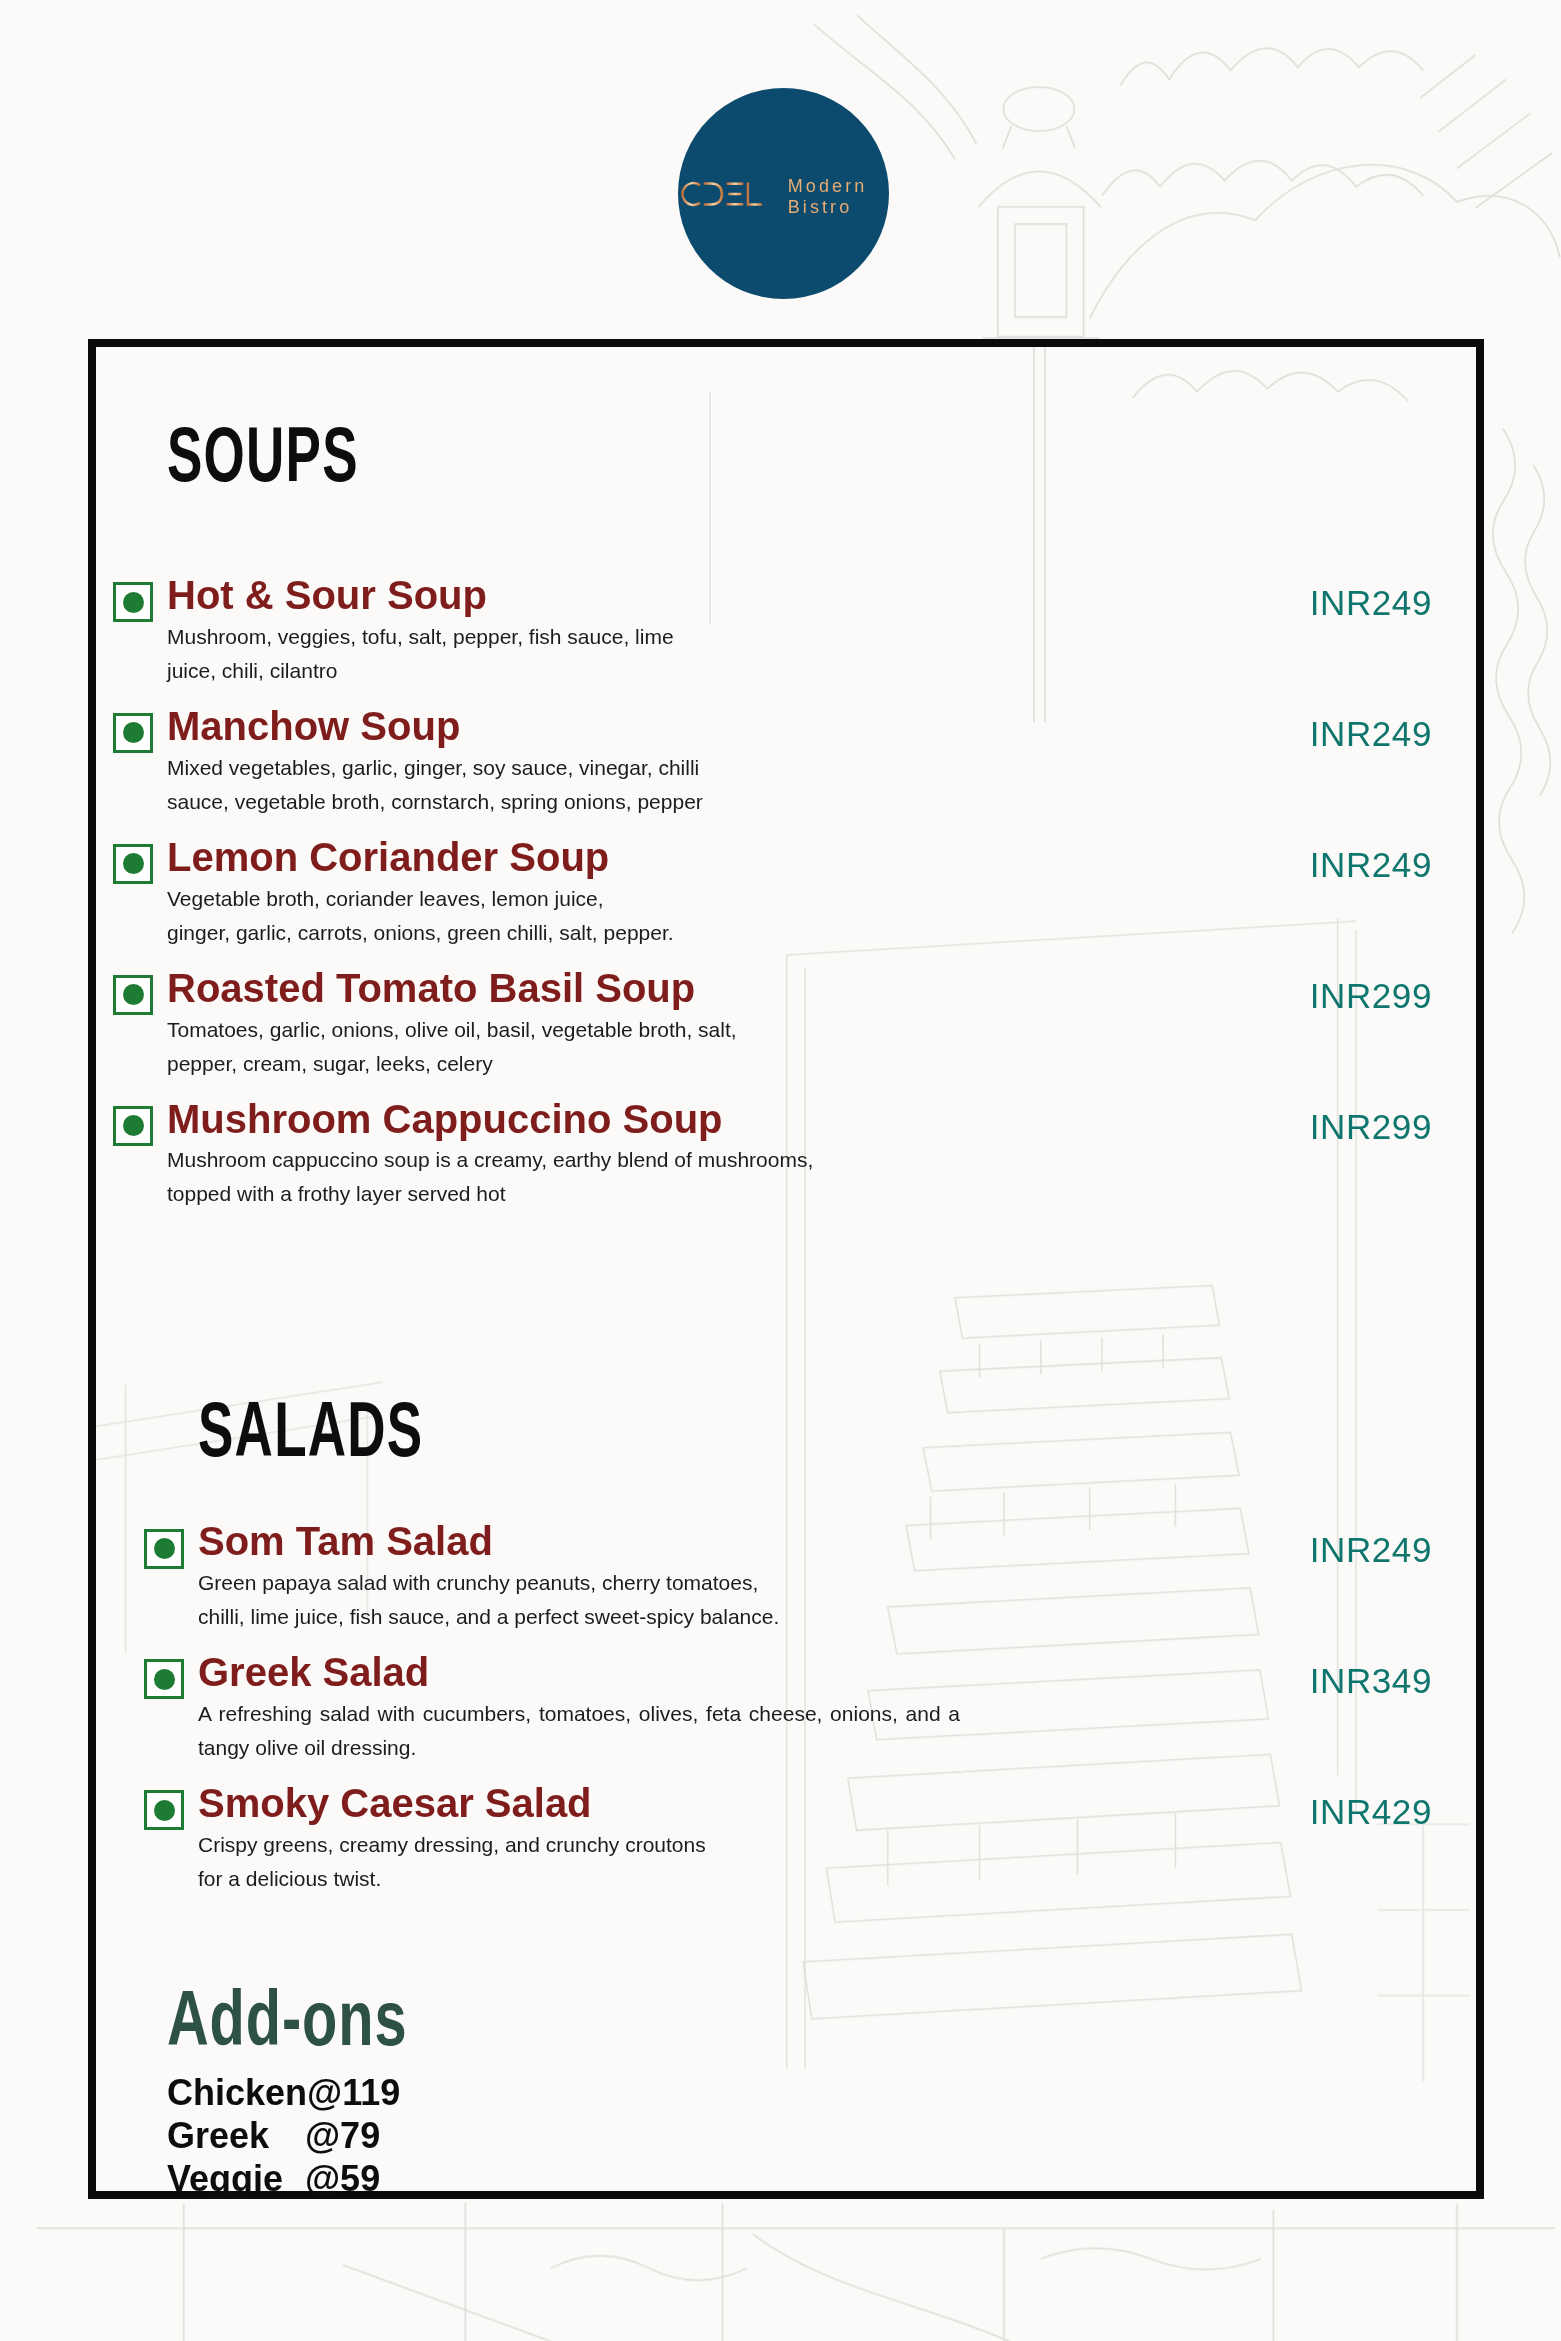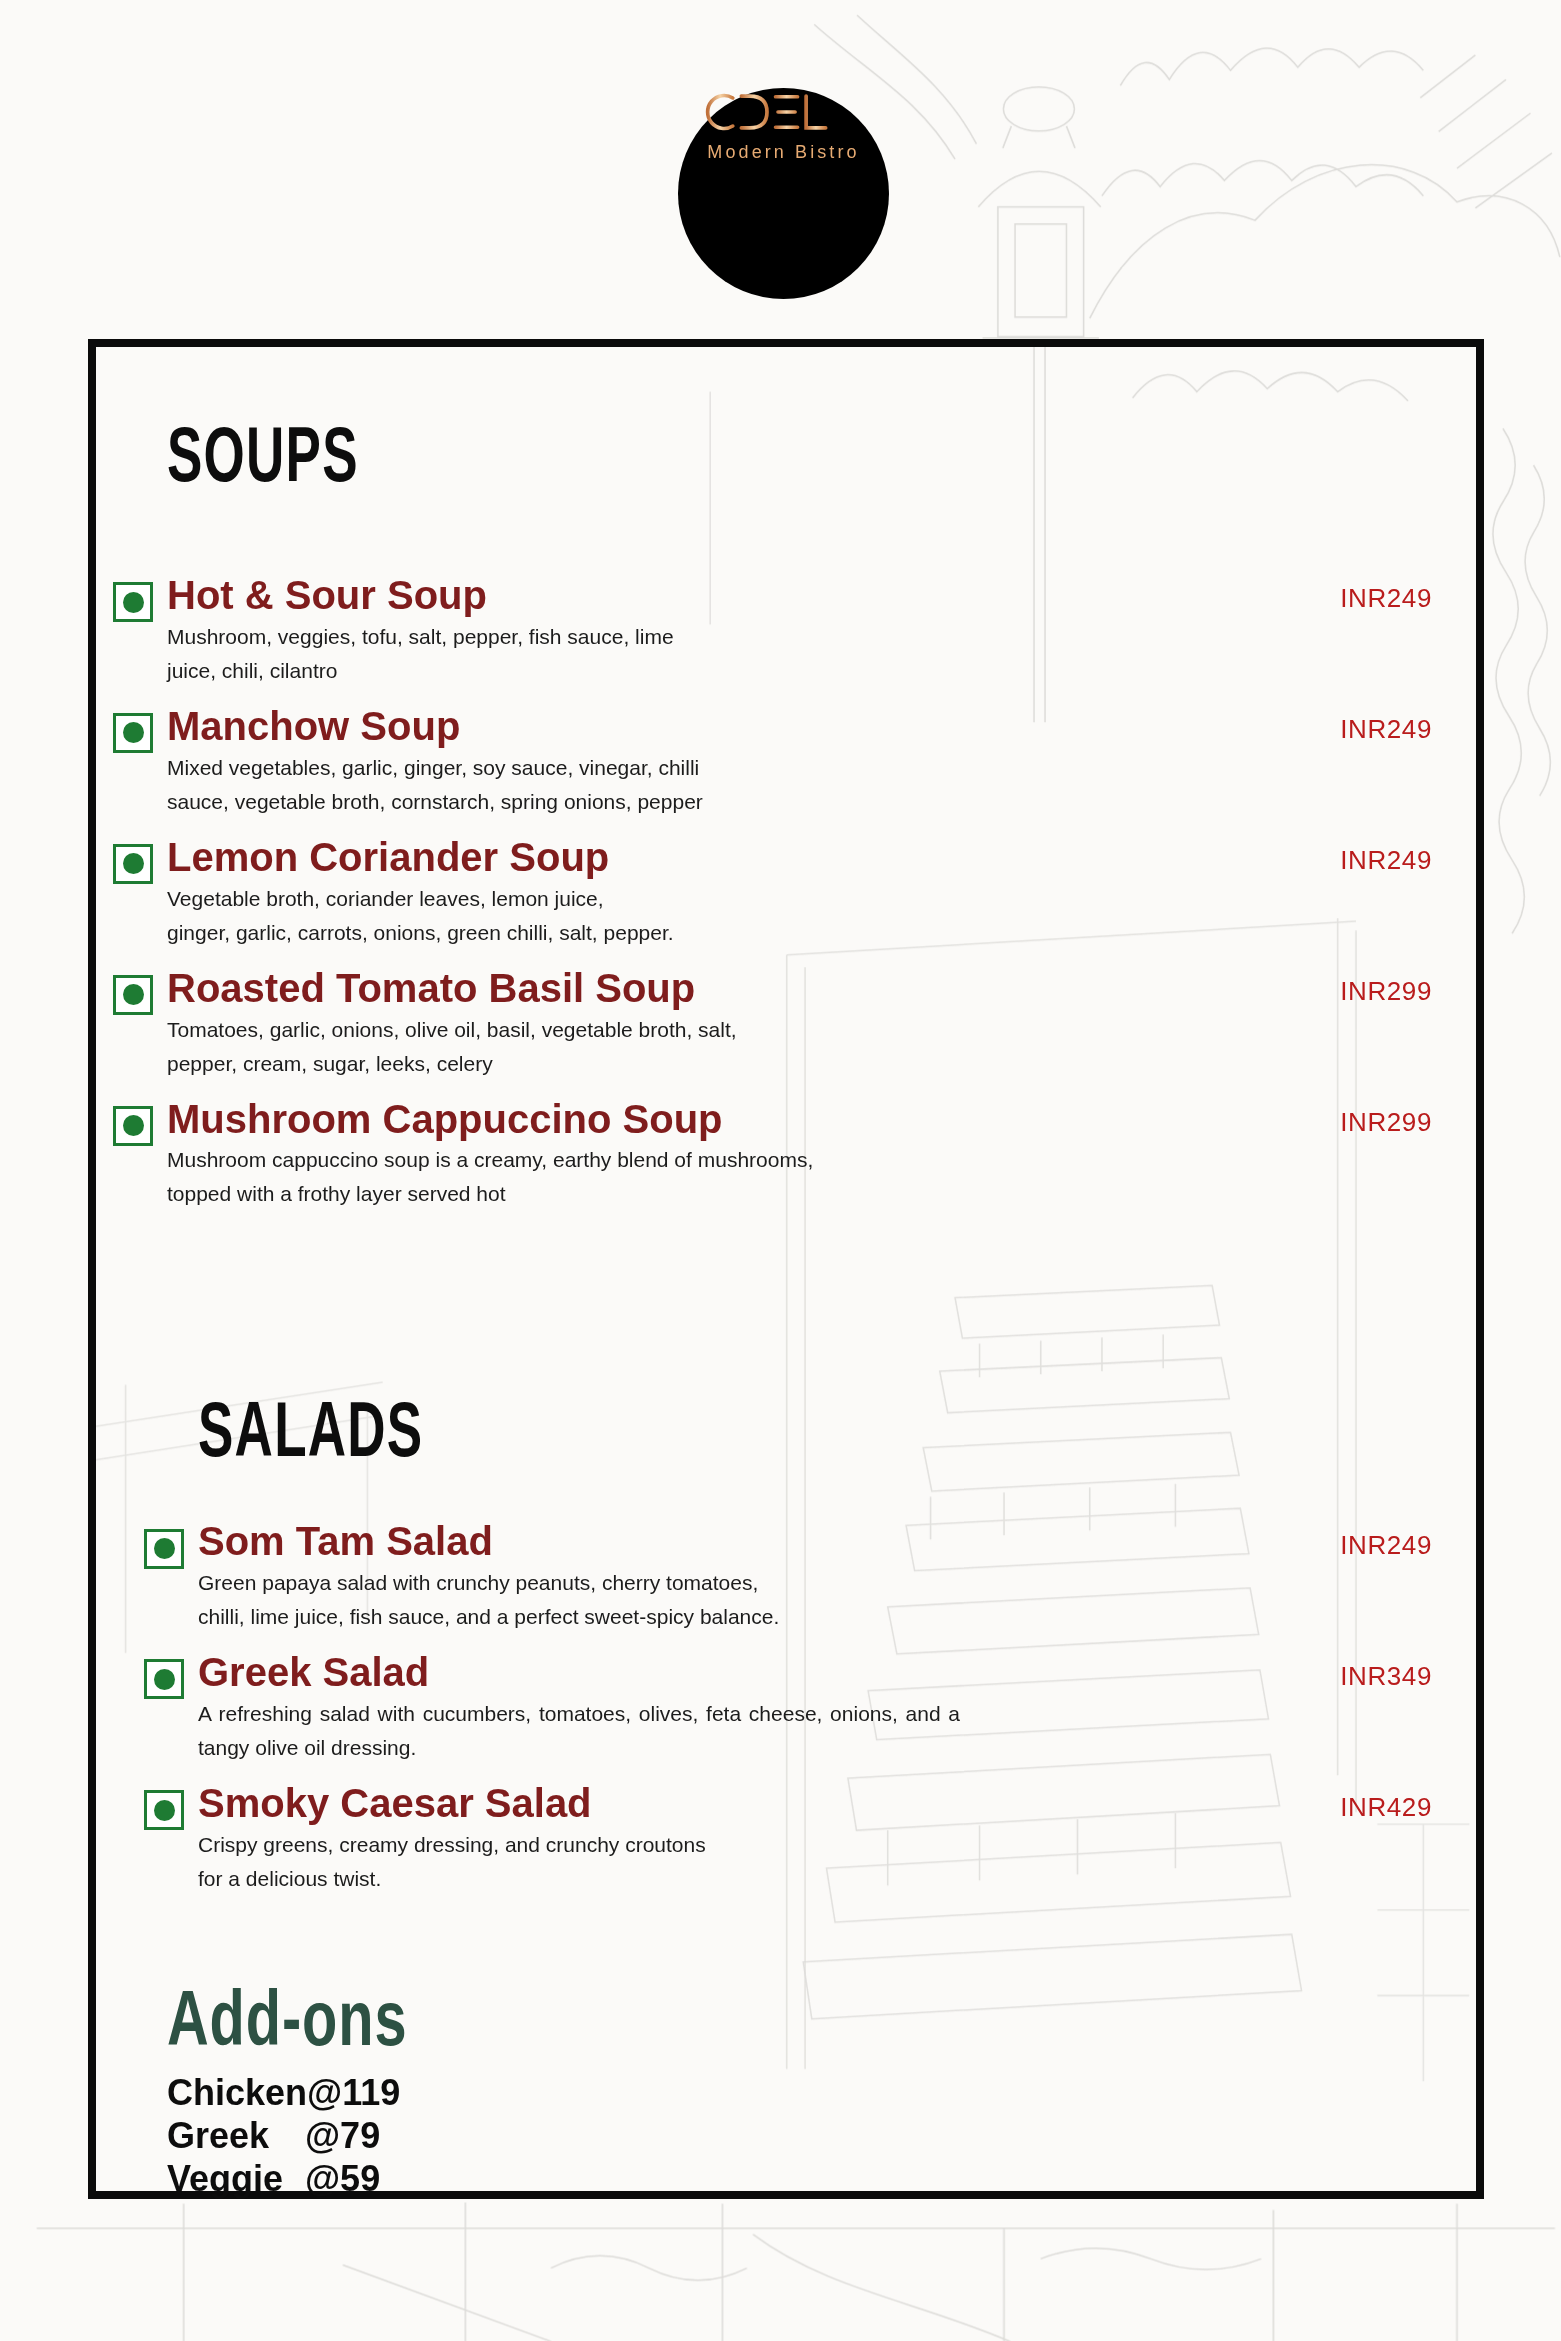--- a/index.html
+++ b/index.html
@@ -5,21 +5,21 @@
   html,body{margin:0;padding:0;background:#ffffff;}
   .page{
     position:relative;width:1561px;height:2342px;overflow:hidden;
     background:#fbfaf8;font-family:"Liberation Sans",sans-serif;color:#111;
   }
   .sketch{position:absolute;inset:0;z-index:0;}
 
   
   .logo{
     position:absolute;left:678px;top:88px;width:211px;height:211px;border-radius:50%;
-    background:#000000;display:flex;flex-direction:column;align-items:center;justify-content:flex-start;
+    background:#0c4a6e;display:flex;flex-direction:row;align-items:center;justify-content:flex-end;
     z-index:3;
   }
   .logo-tagline{
     font-size:18px;letter-spacing:3.1px;color:#e7ab73;margin-top:6.1px;font-weight:normal;
   }
 
   
   .frame{
     position:absolute;left:88px;top:339px;width:1396px;height:1860px;
     border:8.6px solid #0b0b0b;box-sizing:border-box;z-index:1;
@@ -41,21 +41,21 @@
     border:3.7px solid #1e7b33;background:#ffffff;box-sizing:border-box;
     display:flex;align-items:center;justify-content:center;
   }
   .veg-dot{width:21px;height:21px;border-radius:50%;background:#1e7b33;}
   .item-title{font-size:40px;font-weight:bold;line-height:39px;color:#7f1d1d;}
   .item-desc{
     font-size:21px;line-height:34px;margin-top:4.9px;color:#1c1c1c;
     white-space:pre-line;max-width:931px;
   }
   .item-desc.justify{white-space:normal;text-align:justify;max-width:762px;}
-  .item-price{position:absolute;right:0;top:7.3px;font-size:26px;color:#b91c1c;letter-spacing:0.6px;}
+  .item-price{position:absolute;right:0;top:7.3px;font-size:35px;color:#0f766e;letter-spacing:0.6px;}
 
   
   .addons{margin-top:83px;}
   .addons-title{
     font-size:77px;line-height:78px;margin:0 0 13.5px 0;font-weight:bold;color:#2d5143;white-space:nowrap;
   }
   .addons-title .cond{display:inline-block;transform:scaleX(0.75);transform-origin:0 50%;letter-spacing:1.2px;}
   .addon-row{font-size:36px;font-weight:bold;line-height:43px;color:#0d0d0d;}
   .addon-name{display:inline-block;min-width:138px;}
 </style>

